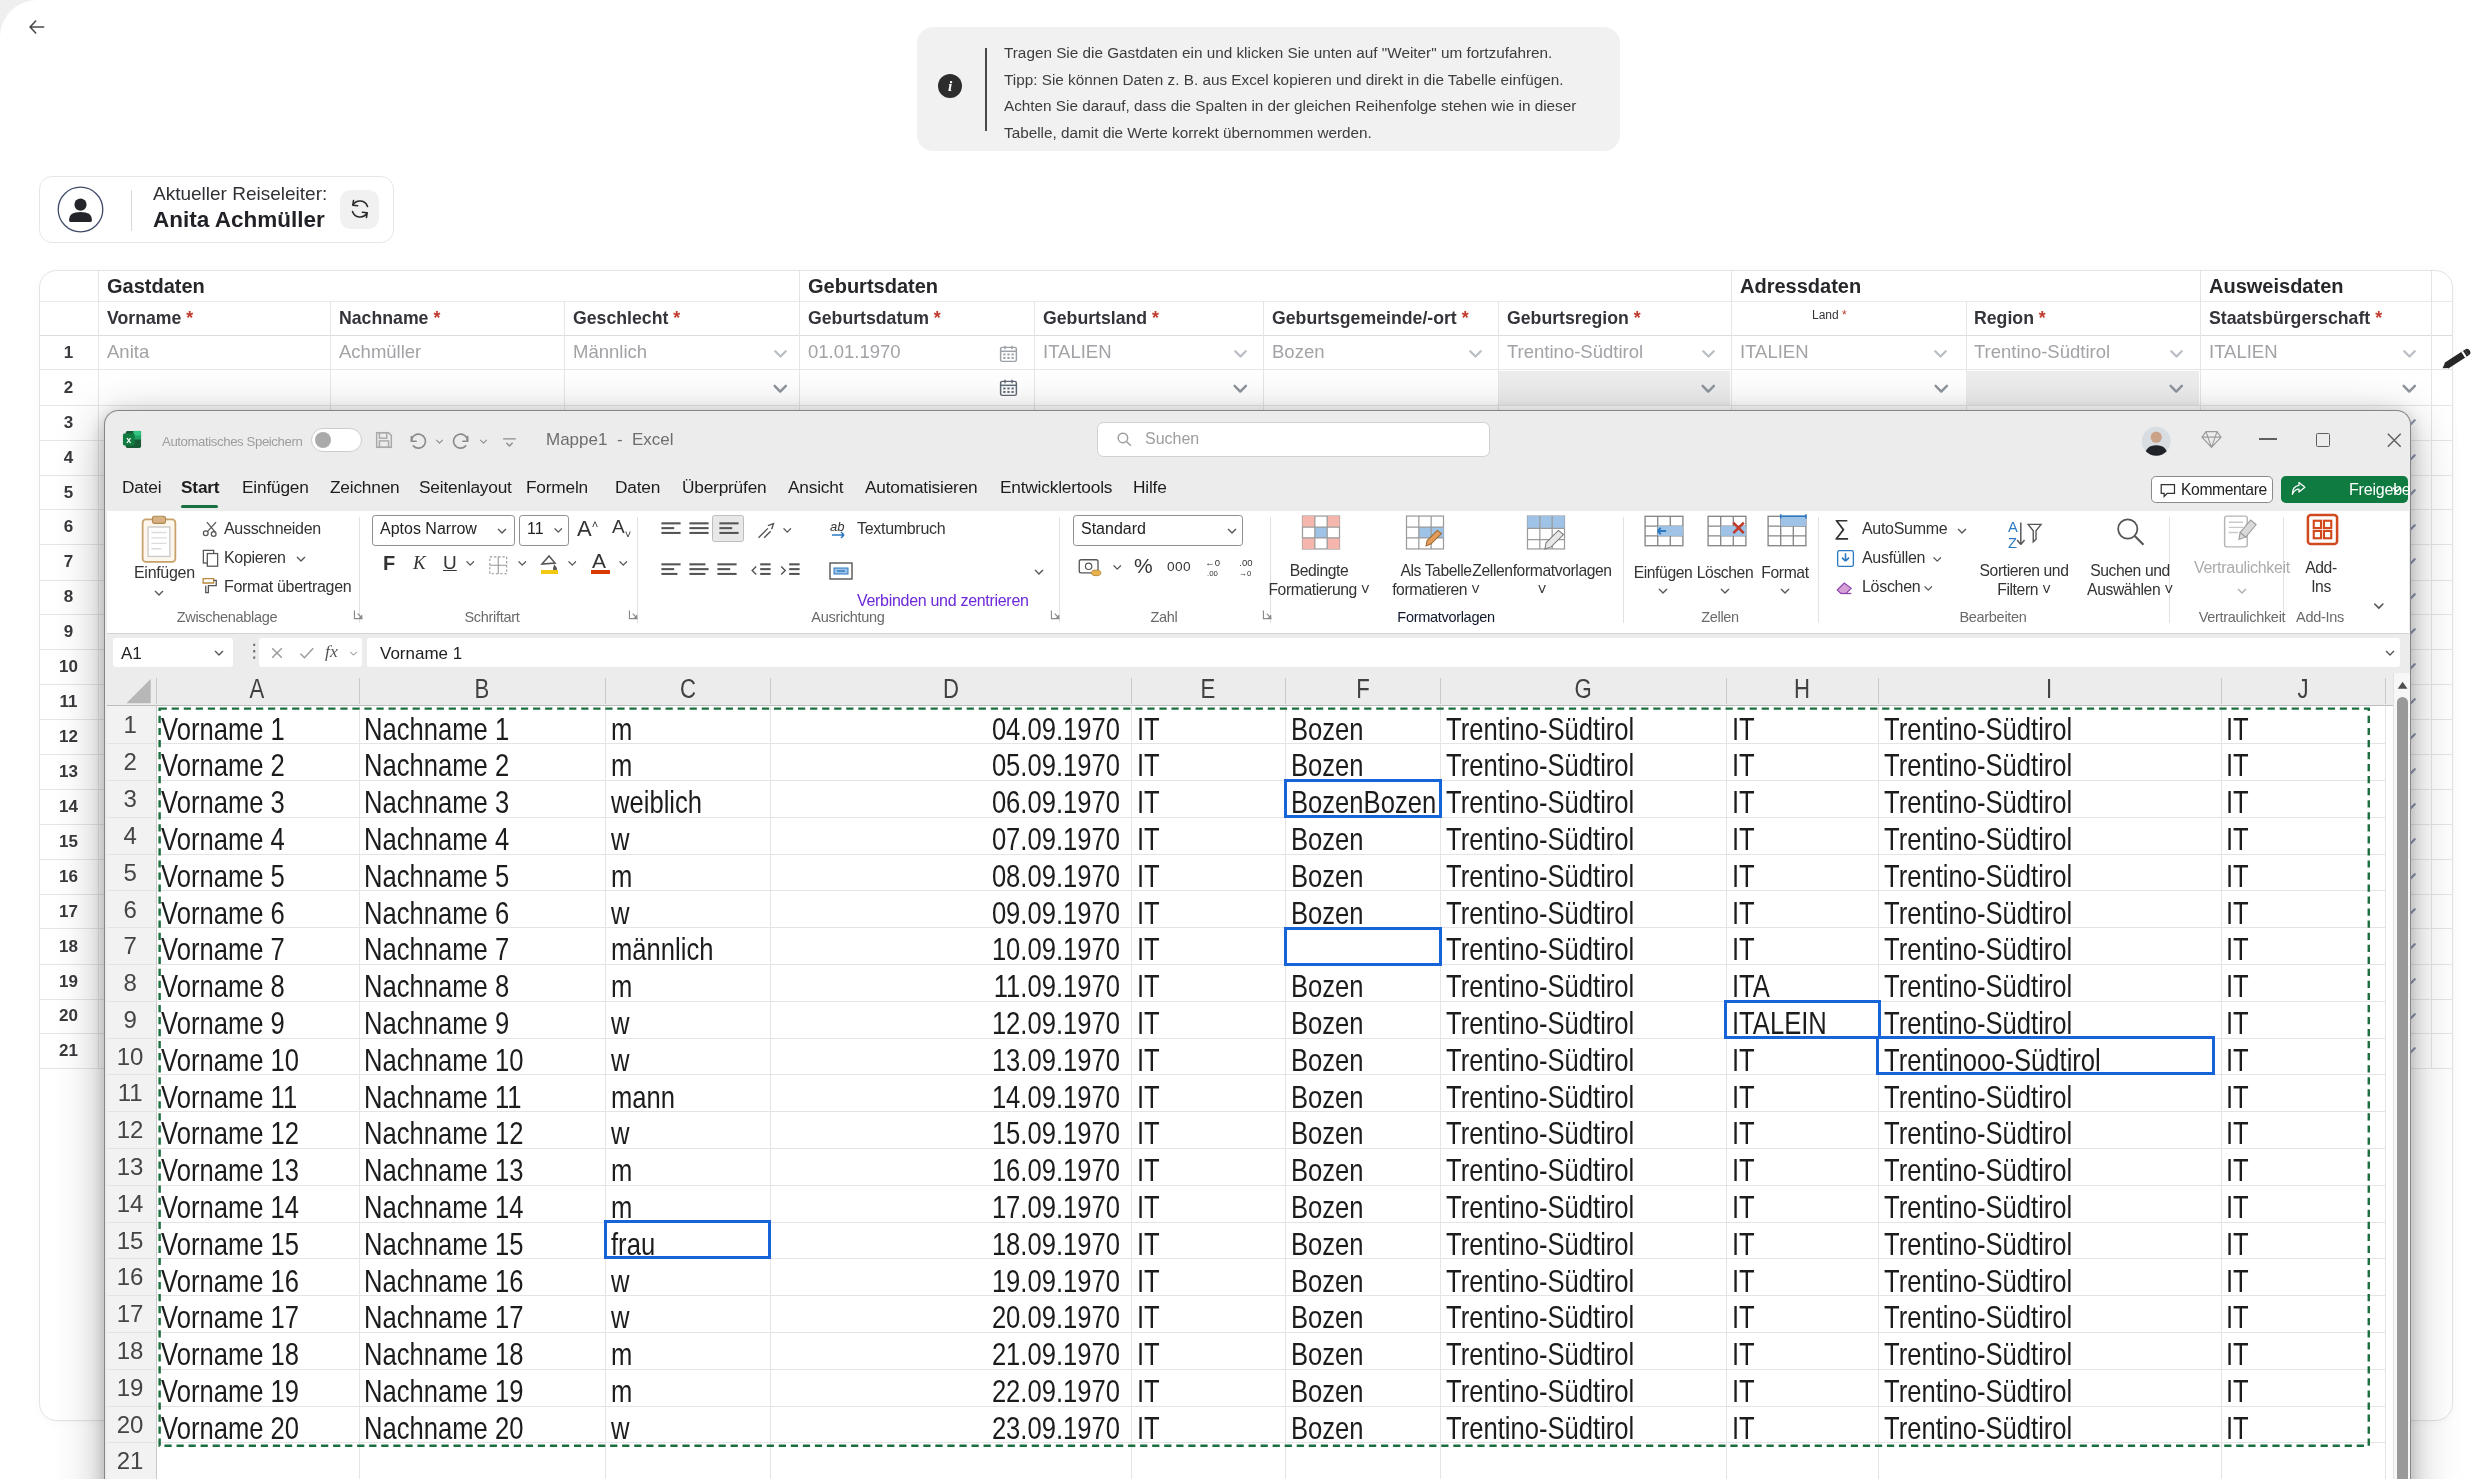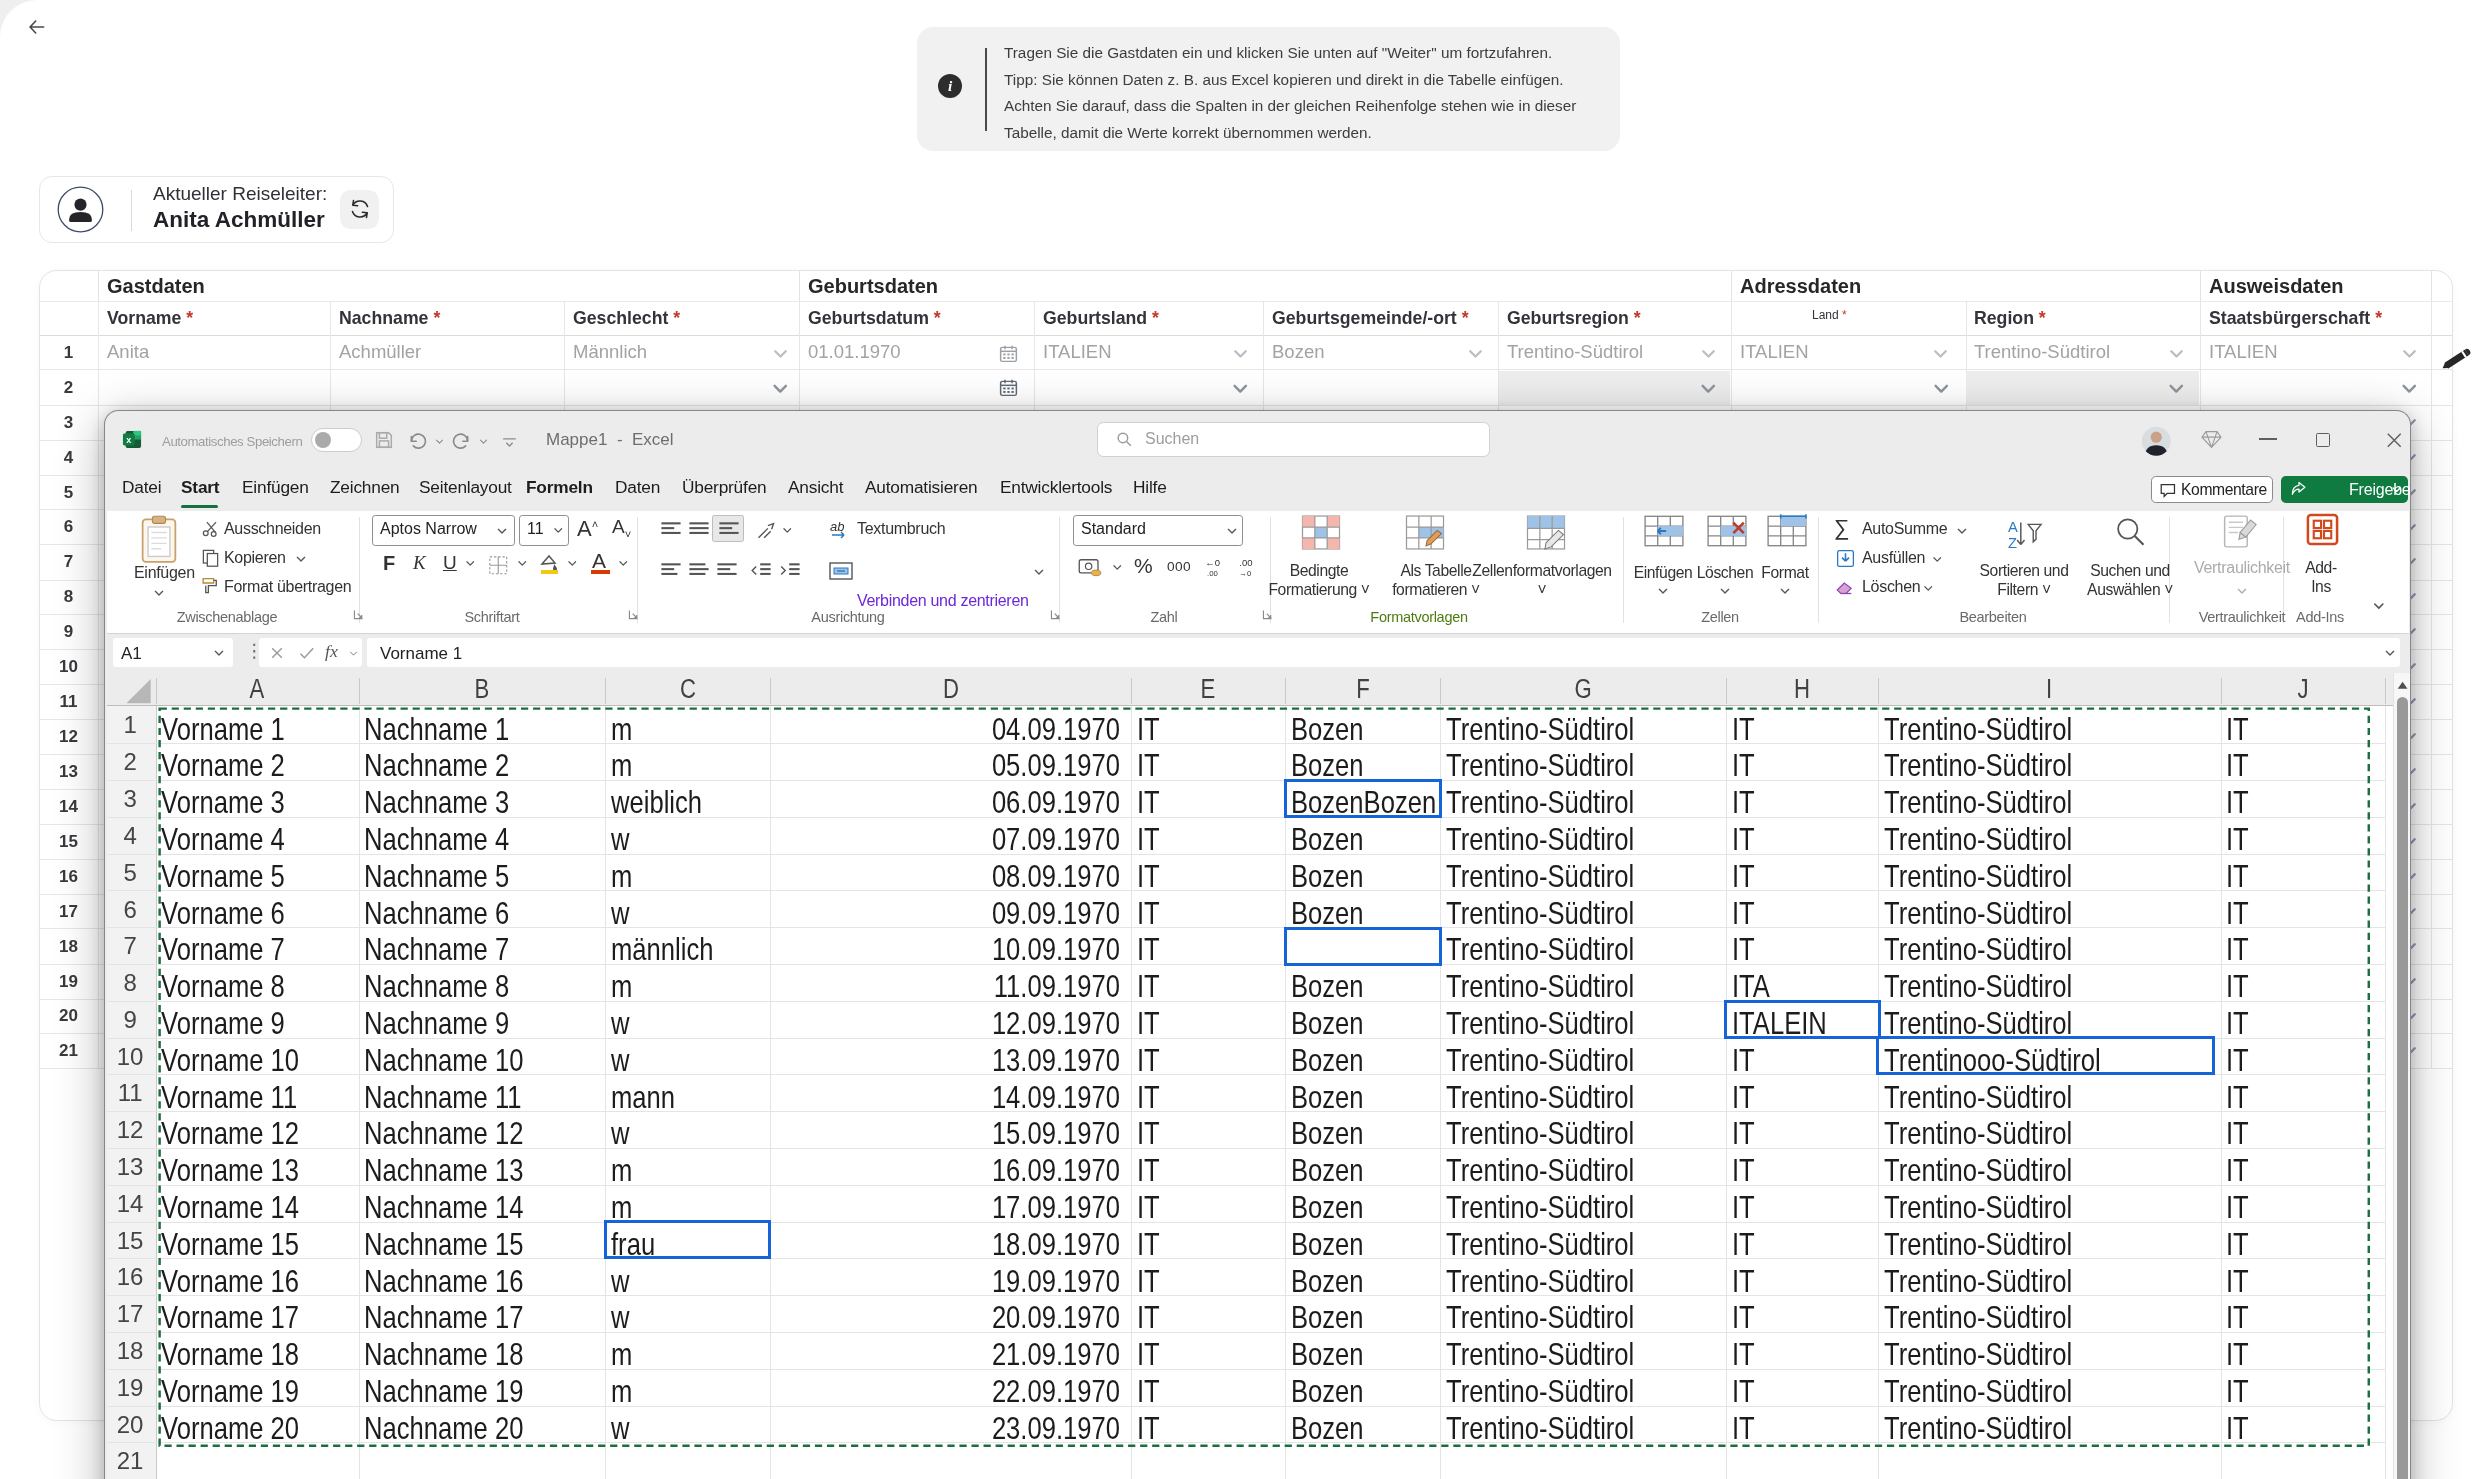--- a/index.html
+++ b/index.html
@@ -315,21 +315,21 @@
 <div class="abs" style="left:2154px;top:27px;width:17.7px;height:1.9px;background:#5f5f5f;"></div>
 <div class="abs" style="left:2211px;top:22px;width:13.7px;height:13.7px;border:1.6px solid #5f5f5f;border-radius:1.6px;"></div>
 <div class="abs" style="left:2282px;top:22px;"><svg width="14.5" height="14.5" viewBox="0 0 18 18">
           <path d="M1 1 L17 17 M17 1 L1 17" stroke="#5f5f5f" stroke-width="1.8"></path>
         </svg></div>
 <div class="abs" style="left:17px;top:66px;white-space:nowrap;font-size:17.3px;color:#1d1d1d;font-weight:normal;letter-spacing:-0.2px;">Datei</div>
 <div class="abs" style="left:76px;top:66px;white-space:nowrap;font-size:17.3px;color:#1d1d1d;font-weight:bold;letter-spacing:-0.2px;">Start</div>
 <div class="abs" style="left:137px;top:66px;white-space:nowrap;font-size:17.3px;color:#1d1d1d;font-weight:normal;letter-spacing:-0.2px;">Einfügen</div>
 <div class="abs" style="left:225px;top:66px;white-space:nowrap;font-size:17.3px;color:#1d1d1d;font-weight:normal;letter-spacing:-0.2px;">Zeichnen</div>
 <div class="abs" style="left:314px;top:66px;white-space:nowrap;font-size:17.3px;color:#1d1d1d;font-weight:normal;letter-spacing:-0.2px;">Seitenlayout</div>
-<div class="abs" style="left:421px;top:66px;white-space:nowrap;font-size:17.3px;color:#1d1d1d;font-weight:bold;letter-spacing:-0.2px;">Formeln</div>
+<div class="abs" style="left:421px;top:66px;white-space:nowrap;font-size:17.3px;color:#1d1d1d;font-weight:normal;letter-spacing:-0.2px;">Formeln</div>
 <div class="abs" style="left:510px;top:66px;white-space:nowrap;font-size:17.3px;color:#1d1d1d;font-weight:normal;letter-spacing:-0.2px;">Daten</div>
 <div class="abs" style="left:577px;top:66px;white-space:nowrap;font-size:17.3px;color:#1d1d1d;font-weight:normal;letter-spacing:-0.2px;">Überprüfen</div>
 <div class="abs" style="left:683px;top:66px;white-space:nowrap;font-size:17.3px;color:#1d1d1d;font-weight:normal;letter-spacing:-0.2px;">Ansicht</div>
 <div class="abs" style="left:760px;top:66px;white-space:nowrap;font-size:17.3px;color:#1d1d1d;font-weight:normal;letter-spacing:-0.2px;">Automatisieren</div>
 <div class="abs" style="left:895px;top:66px;white-space:nowrap;font-size:17.3px;color:#1d1d1d;font-weight:normal;letter-spacing:-0.2px;">Entwicklertools</div>
 <div class="abs" style="left:1028px;top:66px;white-space:nowrap;font-size:17.3px;color:#1d1d1d;font-weight:normal;letter-spacing:-0.2px;">Hilfe</div>
 <div class="abs" style="left:76px;top:94px;width:37px;height:3.2px;background:#17703f;border-radius:1.6px;"></div>
 <div class="abs" style="left:2046px;top:65px;width:122px;height:27px;background:#fff;border:1.2px solid #8a8a8a;border-radius:4.8px;"></div>
 <div class="abs" style="left:2054px;top:71px;"><svg width="17.7" height="17" viewBox="0 0 24 22">
           <path d="M3 3 h18 v12 h-10 l-4 4 v-4 h-4 z" fill="none" stroke="#333" stroke-width="1.7"></path>
@@ -350,21 +350,21 @@
 <div class="abs" style="left:954px;top:106px;width:1.2px;height:106px;background:#e2e2e2;"></div>
 <div class="abs" style="left:1165px;top:106px;width:1.2px;height:106px;background:#e2e2e2;"></div>
 <div class="abs" style="left:1518px;top:106px;width:1.2px;height:106px;background:#e2e2e2;"></div>
 <div class="abs" style="left:1713px;top:106px;width:1.2px;height:106px;background:#e2e2e2;"></div>
 <div class="abs" style="left:2064px;top:106px;width:1.2px;height:106px;background:#e2e2e2;"></div>
 <div class="abs" style="left:2178px;top:106px;width:1.2px;height:106px;background:#e2e2e2;"></div>
 <div class="abs" style="left:122px;top:198px;white-space:nowrap;font-size:14.5px;color:#6a6a6a;letter-spacing:-0.3px;transform:translateX(-50%);">Zwischenablage</div>
 <div class="abs" style="left:387px;top:198px;white-space:nowrap;font-size:14.5px;color:#6a6a6a;letter-spacing:-0.3px;transform:translateX(-50%);">Schriftart</div>
 <div class="abs" style="left:743px;top:198px;white-space:nowrap;font-size:14.5px;color:#6a6a6a;letter-spacing:-0.3px;transform:translateX(-50%);">Ausrichtung</div>
 <div class="abs" style="left:1059px;top:198px;white-space:nowrap;font-size:14.5px;color:#6a6a6a;letter-spacing:-0.3px;transform:translateX(-50%);">Zahl</div>
-<div class="abs" style="left:1314px;top:198px;white-space:nowrap;font-size:14.5px;color:#4d7c0f;letter-spacing:-0.3px;transform:translateX(-50%);">Formatvorlagen</div>
+<div class="abs" style="left:1341px;top:198px;white-space:nowrap;font-size:14.5px;color:#0f172a;letter-spacing:-0.3px;transform:translateX(-50%);">Formatvorlagen</div>
 <div class="abs" style="left:1615px;top:198px;white-space:nowrap;font-size:14.5px;color:#6a6a6a;letter-spacing:-0.3px;transform:translateX(-50%);">Zellen</div>
 <div class="abs" style="left:1888px;top:198px;white-space:nowrap;font-size:14.5px;color:#6a6a6a;letter-spacing:-0.3px;transform:translateX(-50%);">Bearbeiten</div>
 <div class="abs" style="left:2137px;top:198px;white-space:nowrap;font-size:14.5px;color:#6a6a6a;letter-spacing:-0.3px;transform:translateX(-50%);">Vertraulichkeit</div>
 <div class="abs" style="left:2215px;top:198px;white-space:nowrap;font-size:14.5px;color:#6a6a6a;letter-spacing:-0.3px;transform:translateX(-50%);">Add-Ins</div>
 <div class="abs" style="left:247px;top:197px;"><svg width="13" height="13" viewBox="0 0 16 16">
           <path d="M3 3 v10 h10 M7 7 l5 5 M12 8.5 V12 H8.5" fill="none" stroke="#8a8a8a" stroke-width="1.4"></path>
         </svg></div>
 <div class="abs" style="left:522px;top:197px;"><svg width="13" height="13" viewBox="0 0 16 16">
           <path d="M3 3 v10 h10 M7 7 l5 5 M12 8.5 V12 H8.5" fill="none" stroke="#8a8a8a" stroke-width="1.4"></path>
         </svg></div>

